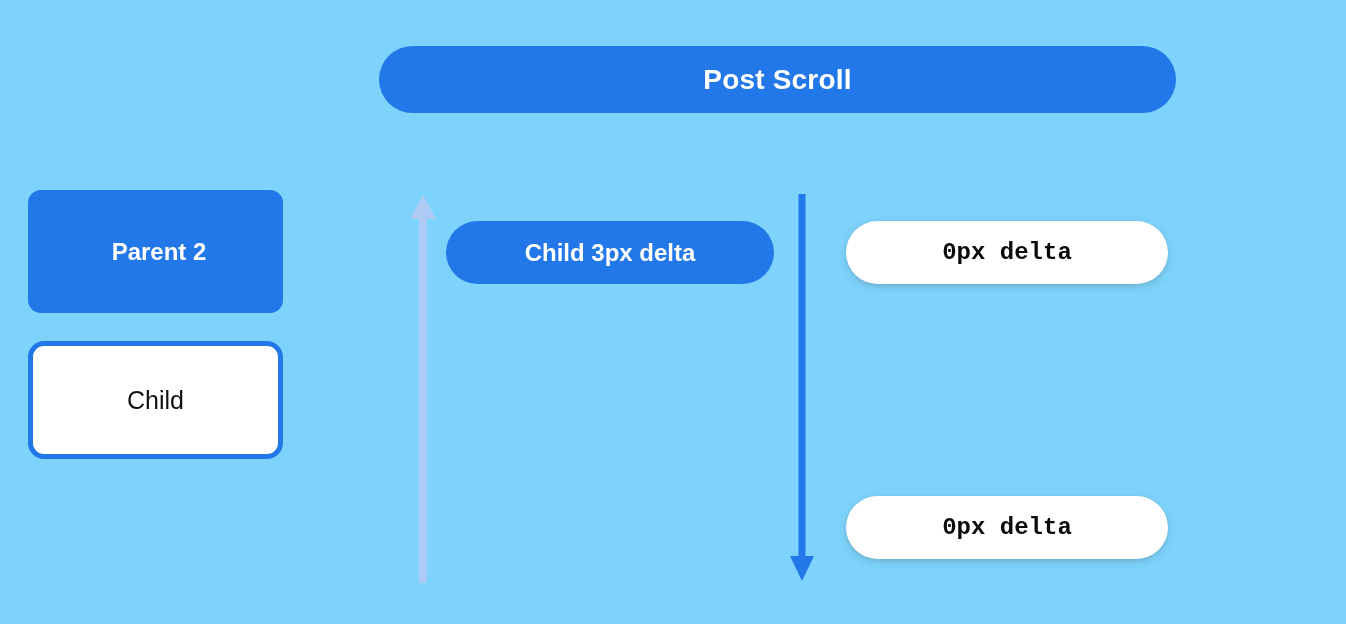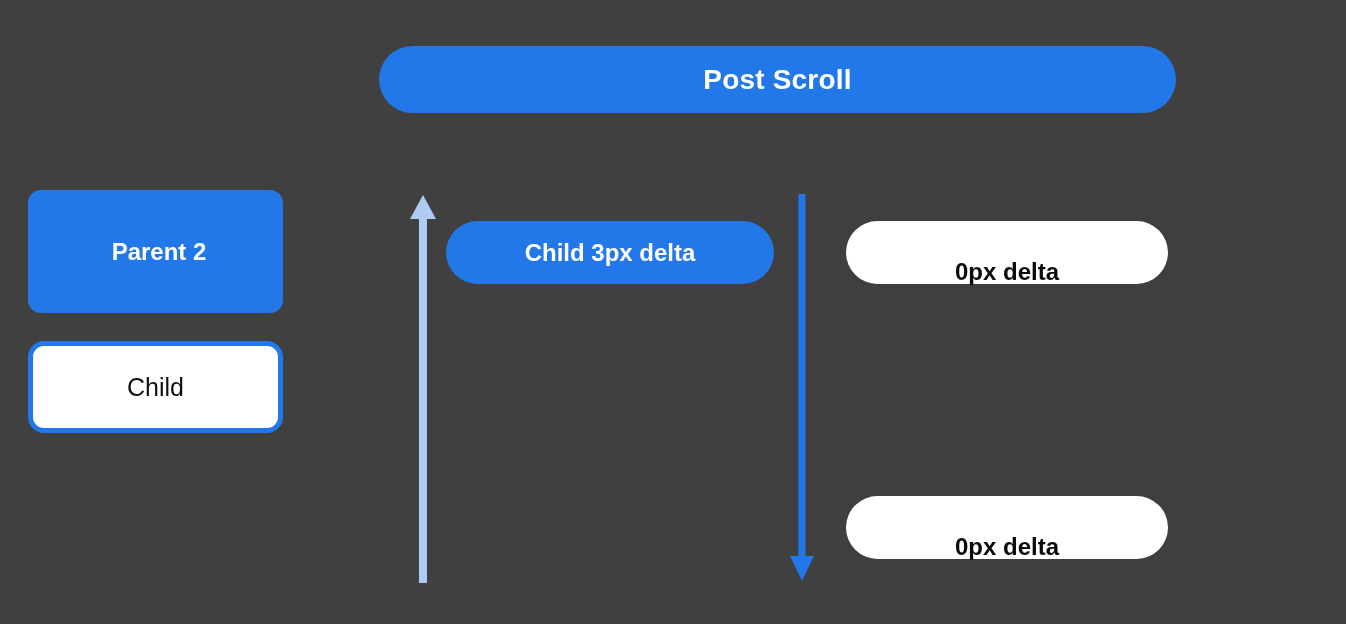--- a/index.html
+++ b/index.html
@@ -8,21 +8,21 @@
     padding: 0;
     background: #ffffff;
   }
   body {
     font-family: "Liberation Sans", sans-serif;
   }
   #canvas {
     position: relative;
     width: 1346px;
     height: 624px;
-    background: #404040;
+    background: #7dd3fc;
     overflow: hidden;
   }
 
   
   .header-pill {
     position: absolute;
     left: 379px;
     top: 46px;
     width: 797px;
     height: 67px;
@@ -67,21 +67,21 @@
     font-weight: bold;
     line-height: 1;
   }
   .node-box.filled .node-label {
     color: #ffffff;
   }
   .node-spacer {
     height: 14px;
   }
   .node-box.outlined {
-    height: 92px;
+    height: 118px;
     background: #ffffff;
     border: 5px solid #2278E8;
     border-radius: 16px;
   }
   .node-box.outlined .node-label {
     color: #111111;
     font-weight: normal;
     font-size: 25px;
   }
 
@@ -119,22 +119,23 @@
   
   .right-pill {
     position: absolute;
     left: 846px;
     width: 322px;
     height: 63px;
     background: #ffffff;
     border-radius: 32px;
     box-shadow: 0 3px 9px rgba(60,64,67,0.18), 0 1px 3px rgba(60,64,67,0.10);
     display: flex;
-    align-items: flex-end;
+    align-items: center;
     justify-content: center;
+    font-family: Liberation Mono, monospace;
   }
   .right-pill .label {
     color: #0b0b0b;
     font-size: 24px;
     font-weight: bold;
     line-height: 1;
   }
   .right-pill.pill-1 { top: 221px; }
   .right-pill.pill-2 { top: 496px; }
 </style>

